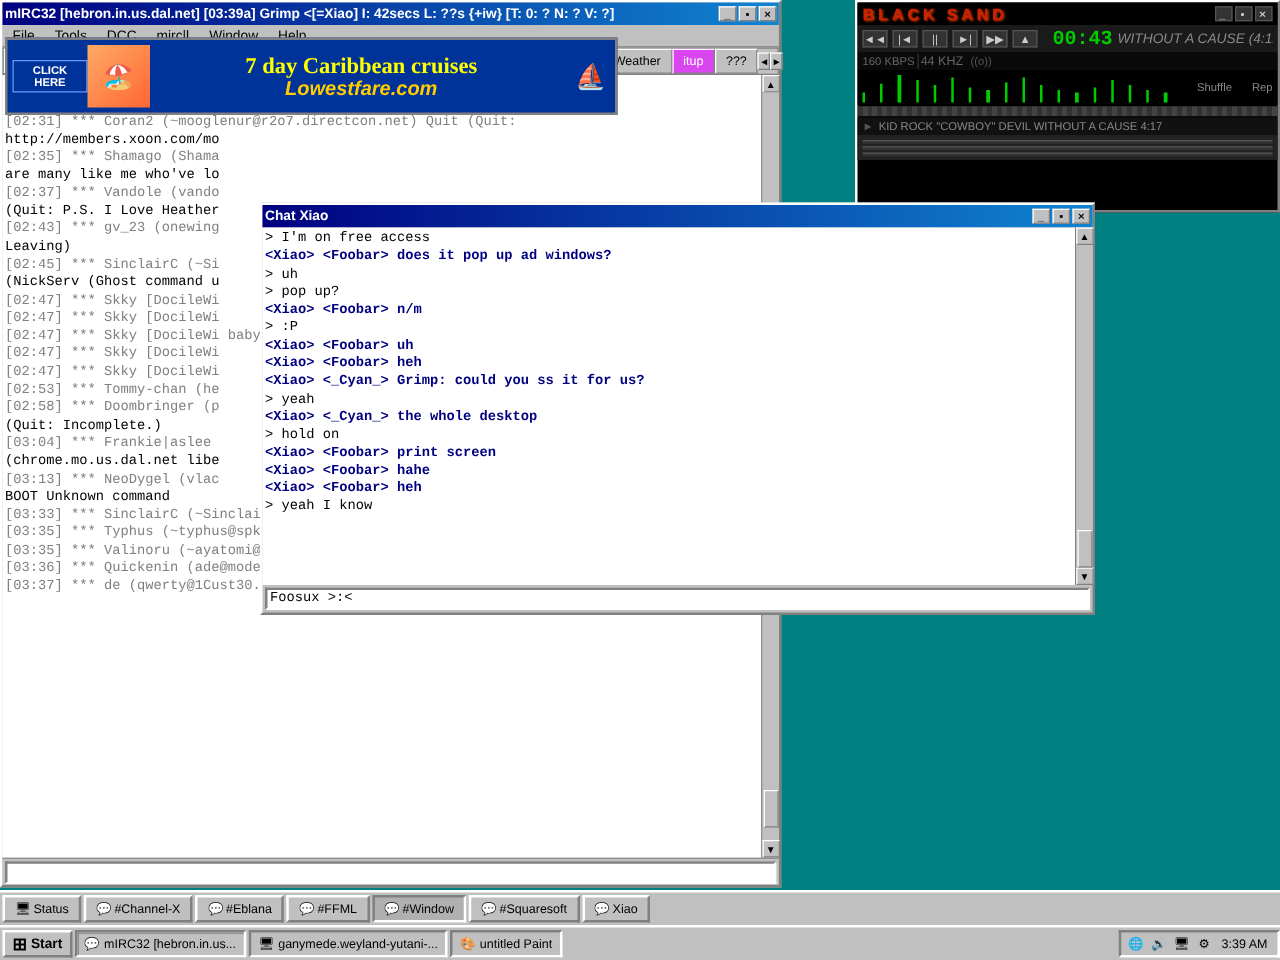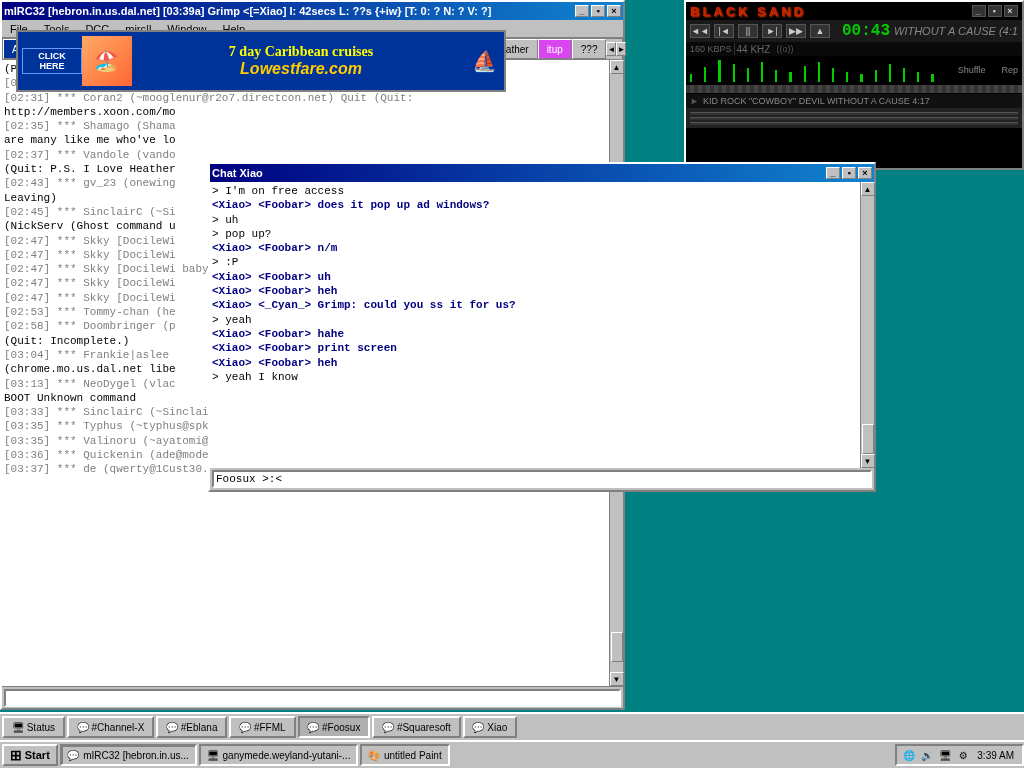--- a/index.html
+++ b/index.html
@@ -337,21 +337,21 @@
       display: flex;
       align-items: center;
       justify-content: center;
       cursor: pointer;
     }
 
     
     #ad-banner {
       position: absolute;
       top: 30px;
-      left: 16px;
+      left: 4px;
       width: 490px;
       height: 62px;
       background: #003399;
       border: 2px solid #808080;
       z-index: 15;
       overflow: hidden;
     }
     .ad-content {
       display: flex;
       align-items: center;
@@ -368,21 +368,21 @@
       border: 1px solid #6699ff;
       padding: 2px;
       cursor: pointer;
     }
     .ad-main {
       flex: 1;
       text-align: center;
     }
     .ad-title {
       color: #ffff00;
-      font-size: 14px;
+      font-size: 18px;
       font-weight: bold;
       font-family: serif;
     }
     .ad-logo {
       color: #ffcc00;
       font-size: 16px;
       font-weight: bold;
       font-style: italic;
     }
     .ad-person {
@@ -569,22 +569,24 @@
       <span class="irc-line">&gt; I'm on free access</span>
       <span class="irc-line msg-xiao">&lt;Xiao&gt; &lt;Foobar&gt; does it pop up ad windows?</span>
       <span class="irc-line">&gt; uh</span>
       <span class="irc-line">&gt; pop up?</span>
       <span class="irc-line msg-xiao">&lt;Xiao&gt; &lt;Foobar&gt; n/m</span>
       <span class="irc-line">&gt; :P</span>
       <span class="irc-line msg-xiao">&lt;Xiao&gt; &lt;Foobar&gt; uh</span>
       <span class="irc-line msg-xiao">&lt;Xiao&gt; &lt;Foobar&gt; heh</span>
       <span class="irc-line msg-xiao">&lt;Xiao&gt; &lt;_Cyan_&gt; Grimp: could you ss it for us?</span>
       <span class="irc-line">&gt; yeah</span>
+      <span class="irc-line msg-xiao">&lt;Xiao&gt; &lt;_Cyan_&gt; the whole desktop</span>
+      <span class="irc-line">&gt; hold on</span>
+      <span class="irc-line msg-xiao">&lt;Xiao&gt; &lt;Foobar&gt; print screen</span>
       <span class="irc-line msg-xiao">&lt;Xiao&gt; &lt;Foobar&gt; hahe</span>
-      <span class="irc-line msg-xiao">&lt;Xiao&gt; &lt;Foobar&gt; print screen</span>
       <span class="irc-line msg-xiao">&lt;Xiao&gt; &lt;Foobar&gt; heh</span>
       <span class="irc-line">&gt; yeah I know</span>
     </div>
     <div class="mirc-scrollbar">
       <div class="scroll-btn">▲</div>
       <div class="scroll-track">
         <div class="scroll-thumb" style="bottom:0;"></div>
       </div>
       <div class="scroll-btn">▼</div>
     </div>
@@ -672,21 +674,21 @@
   <div class="dtb-item">
     <span style="margin-right:2px;">💬</span>
       <span>#Eblana</span>
   </div>
   <div class="dtb-item">
     <span style="margin-right:2px;">💬</span>
       <span>#FFML</span>
   </div>
   <div class="dtb-item active">
     <span style="margin-right:2px;">💬</span>
-      <span>#Foosux</span>
+      <span>#Window</span>
   </div>
   <div class="dtb-item">
     <span style="margin-right:2px;">💬</span>
       <span>#Squaresoft</span>
   </div>
   <div class="dtb-item">
     <span style="margin-right:2px;">💬</span>
       <span>Xiao</span>
   </div>
 </div>

